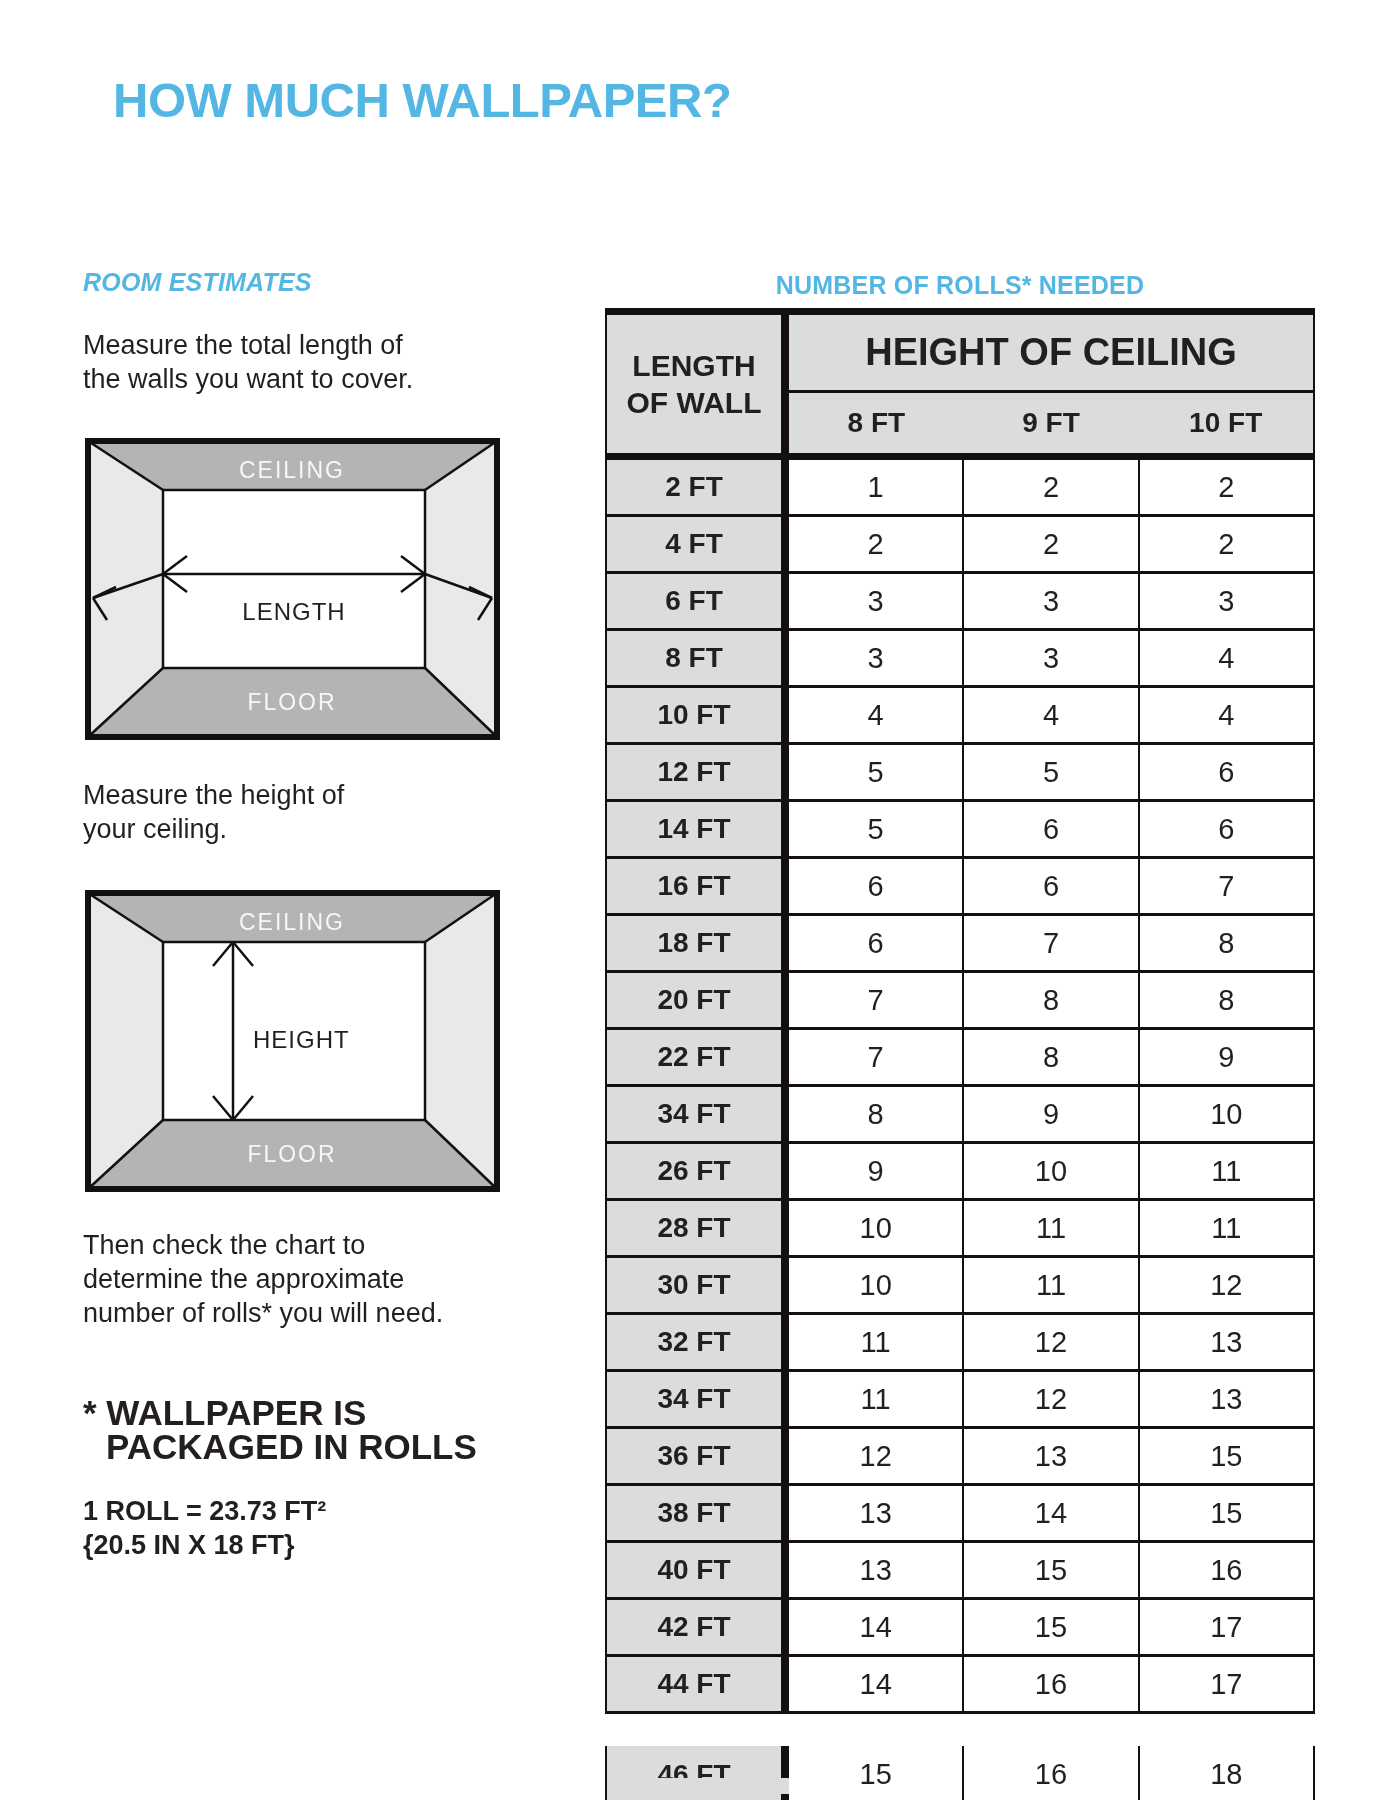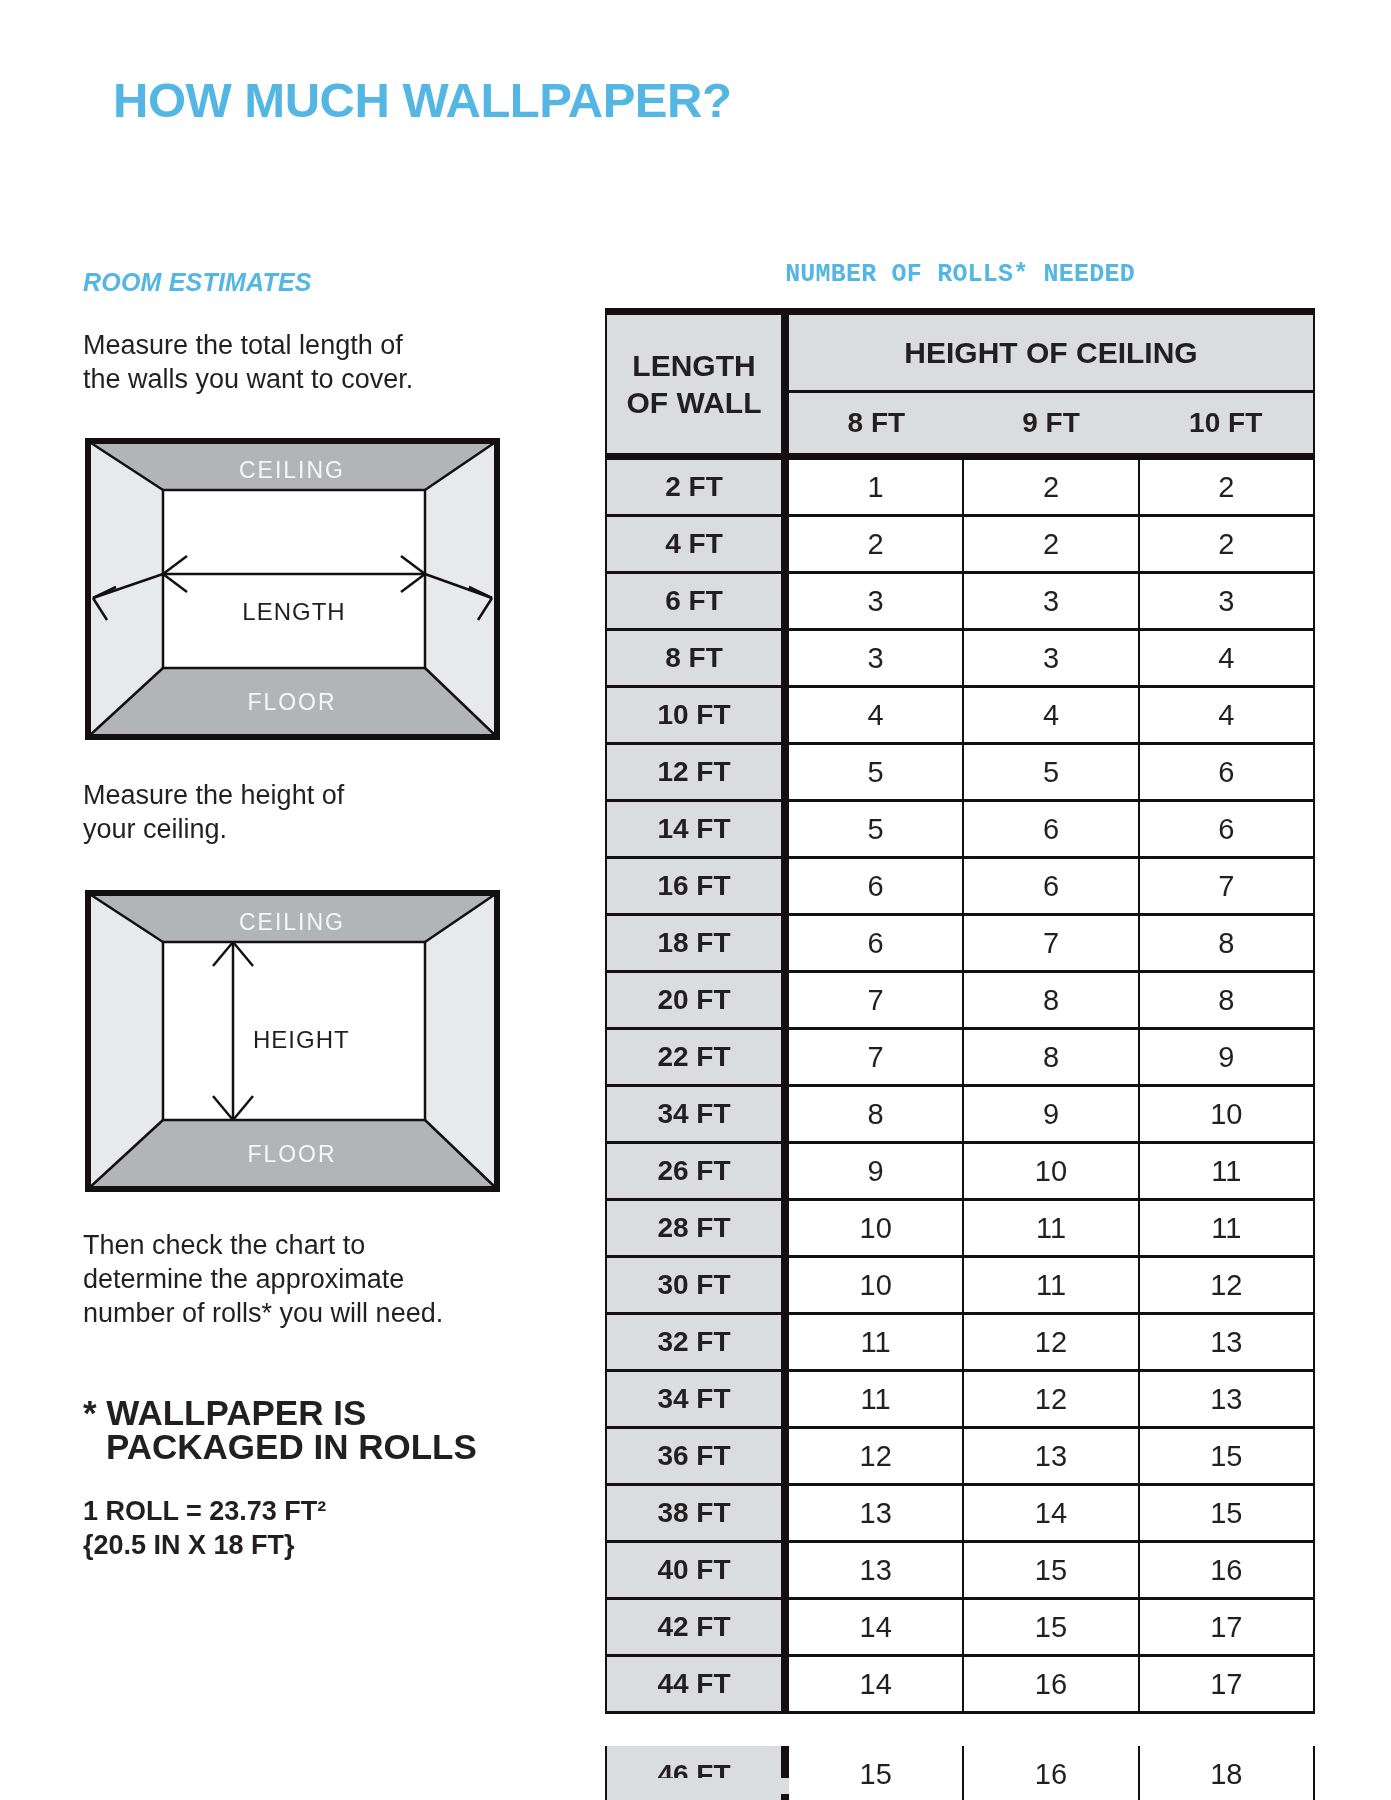--- a/index.html
+++ b/index.html
@@ -5,21 +5,21 @@
   * { box-sizing: border-box; margin: 0; padding: 0; }
   html,body { background:#ffffff; }
   body { font-family:"Liberation Sans", sans-serif; color:#231F20; }
   .page { position:relative; width:1391px; height:1800px; background:#fff; overflow:hidden; }
 
   .main-title { position:absolute; left:83px; top:72px; font-size:49px; font-weight:700;
                 color:#54B6E3; letter-spacing:-0.5px;margin-left:30px; }
 
   .sec-head { position:absolute; font-size:25px; font-weight:700; color:#54B6E3; letter-spacing:0.2px; }
   .room-head { left:83px; top:268px;font-style:italic; }
-  .table-head { left:605px; top:260px; width:710px; text-align:center;font-family:Liberation Mono, monospace; }
+  .table-head { left:605px; top:271px; width:710px; text-align:center; }
 
   .body-text { position:absolute; left:83px; font-size:27px; line-height:34px;
                color:#231F20; white-space:pre-line; }
   .p1 { top:328px; }
   .p2 { top:778px; }
   .p3 { top:1228px; }
 
   .note { position:absolute; left:83px; top:1396px; font-size:35px; font-weight:700; line-height:34px; }
   .note .indent { margin-left:23px; }
   .rollspec { position:absolute; left:83px; top:1494px; font-size:27px; font-weight:700; line-height:34px; white-space:pre-line; }
@@ -31,21 +31,21 @@
   
   .wtable { position:absolute; left:605px; top:308px; width:710px; border-top:7px solid #141011; }
   .thead { display:flex; height:145px; border-bottom:7px solid #141011; }
   .corner { width:176px; border-left:2px solid #141011; background:#DBDCDD;
             display:flex; align-items:center; justify-content:center; text-align:center;
             font-size:30px; font-weight:700; line-height:37px; white-space:pre-line; }
   .vsep { width:8px; background:#141011; flex:0 0 8px; }
   .headright { flex:1; display:flex; flex-direction:column; border-right:2px solid #141011; }
   .grouphead { height:78px; background:#DBDCDD; border-bottom:3px solid #141011;
                display:flex; align-items:center; justify-content:center;
-               font-size:30px; font-weight:700; }
+               font-size:38px; font-weight:700; }
   .subrow { flex:1; display:flex; background:#DBDCDD; }
   .subcell { flex:1; display:flex; align-items:center; justify-content:center;
              font-size:28px; font-weight:700; }
   .tbody { border-bottom:7px solid #141011; }
   .trow { display:flex; height:57px; border-bottom:3px solid #141011; }
   .trow:last-child { border-bottom:none;margin-top:32px; }
   .tlabel { width:176px; border-left:2px solid #141011; background:#DBDCDD;
             display:flex; align-items:center; justify-content:center;
             font-size:28px; font-weight:700; }
   .tcell { flex:1; background:#fff; border-right:2px solid #141011;

